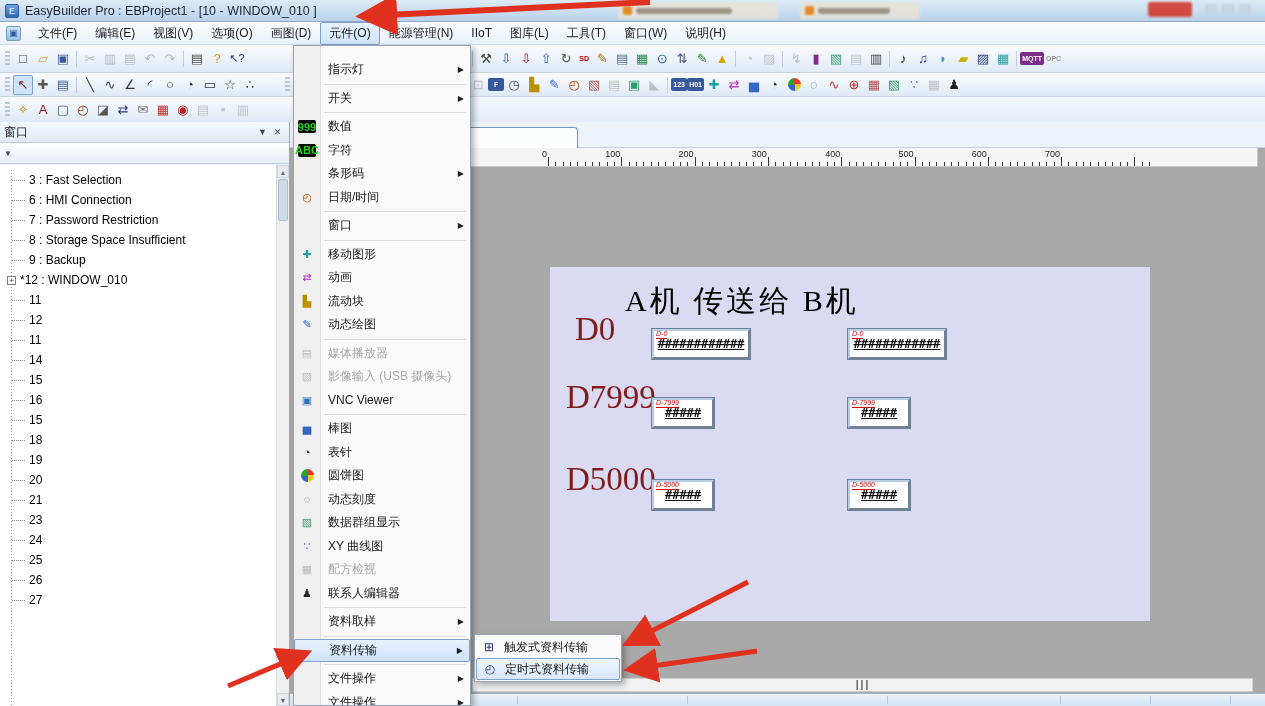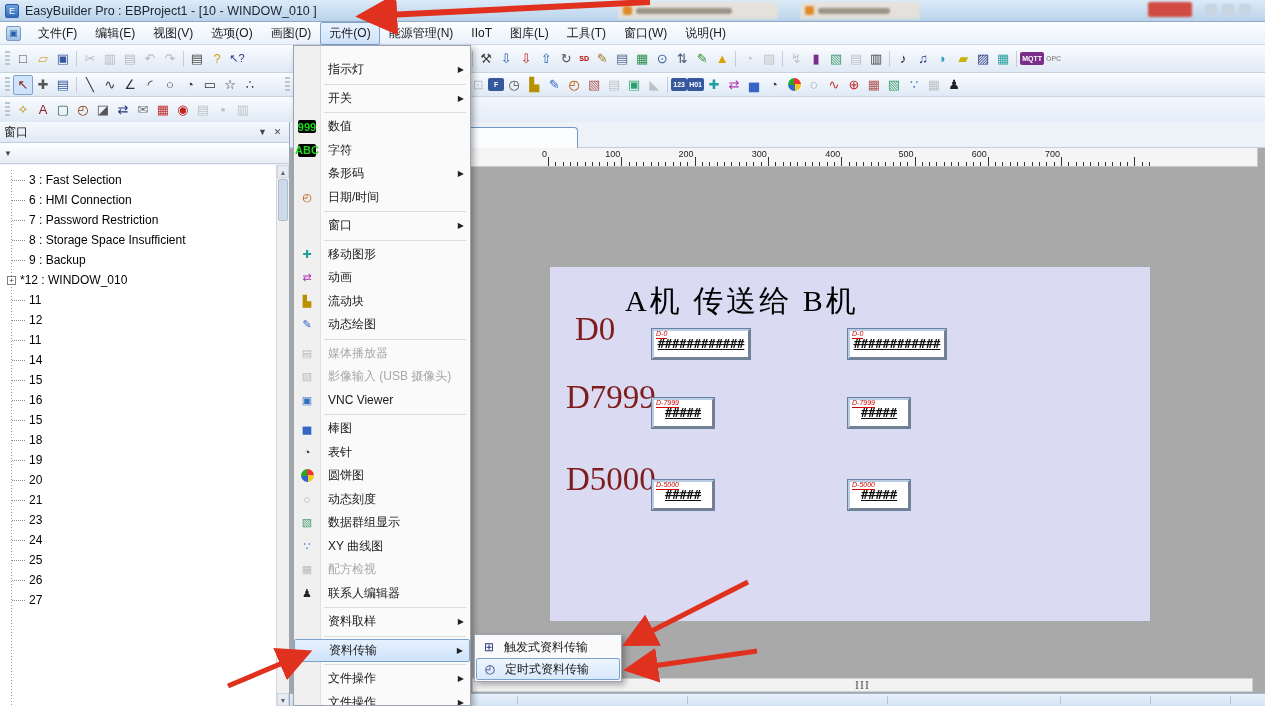--- a/index.html
+++ b/index.html
@@ -98,21 +98,21 @@
   .numbox{position:absolute;height:30px;background:#fff;border:2px outset #b9cde4;
     box-shadow:0 0 0 1px #6a82a2;display:flex;align-items:center;justify-content:center;}
   .numbox .val{font-family:"DejaVu Sans Mono",monospace;font-weight:bold;font-size:12px;color:#101010;
     text-decoration:underline line-through;letter-spacing:0;}
   .numbox .tag{position:absolute;left:2px;top:-1px;font-size:7px;color:#d00000;
     border-bottom:1px solid #d00000;line-height:8px;font-style:italic;}
 
   
   #hscroll{position:absolute;left:182px;top:556px;width:781px;height:14px;background:#f2f2f2;
     border:1px solid #cfcfcf;display:flex;align-items:center;justify-content:center;}
-  #hscroll-grip{font-size:12px;color:#555;letter-spacing:1px;font-family:Liberation Serif, serif;}
+  #hscroll-grip{font-size:14px;color:#555;letter-spacing:1px;}
   #statusbar{position:absolute;left:0;bottom:0;width:975px;height:13px;
     background:linear-gradient(#eaf2fb,#d3e3f4);border-top:1px solid #9fb4cc;}
   .st-div{position:absolute;top:2px;bottom:2px;width:1px;background:#b0c4da;}
 
   
   #component-menu{position:absolute;left:293px;top:45px;width:178px;height:661px;z-index:50;
     background:#fafafa;border:1px solid #9aa4b2;box-shadow:3px 3px 6px rgba(0,0,0,.3);
     padding-top:12px;overflow:hidden;}
   #component-menu::before{content:"";position:absolute;left:0;top:0;bottom:0;width:26px;
     background:#f0f0f0;border-right:1px solid #e0e0e0;}

